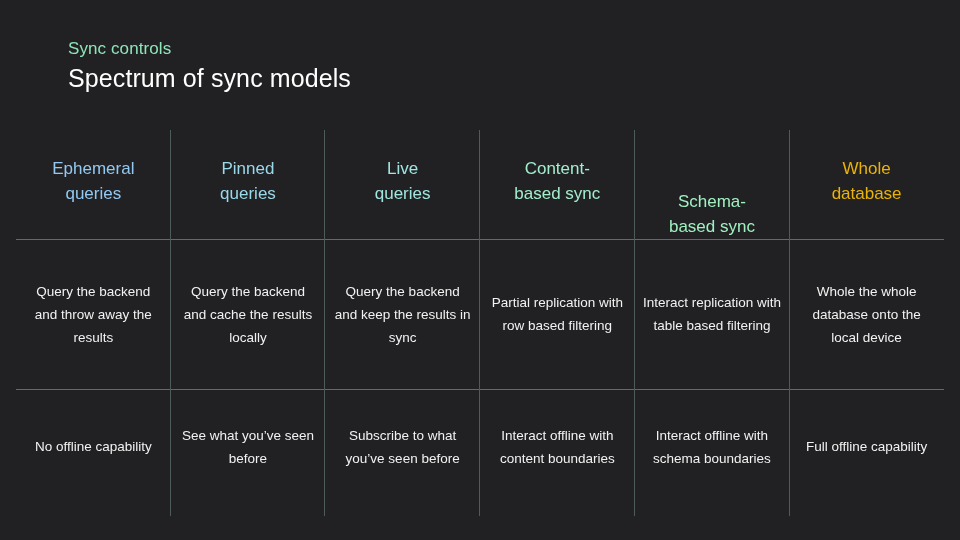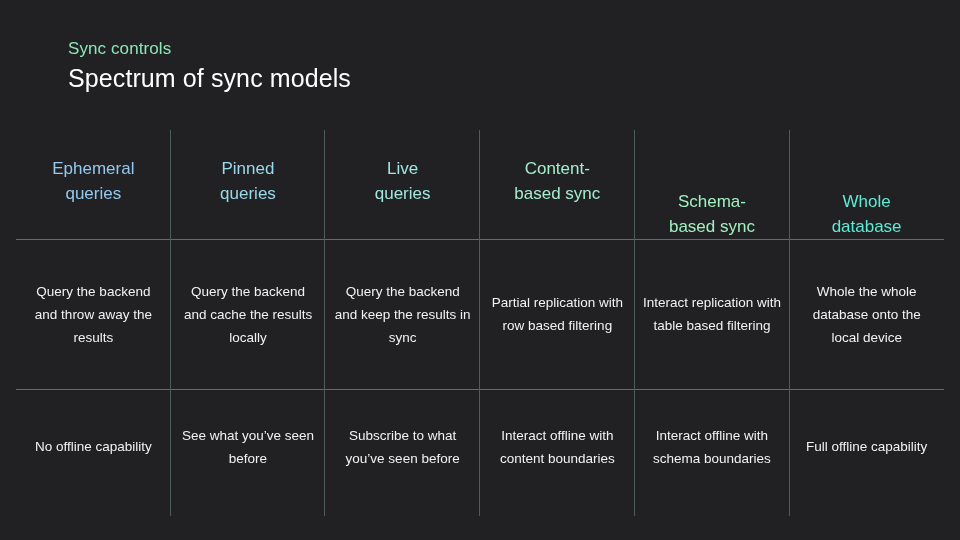--- a/index.html
+++ b/index.html
@@ -64,21 +64,21 @@
     display: flex;
     flex-direction: column;
   }
 
   .row {
     display: flex;
     width: 100%;
     box-sizing: border-box;
   }
   .row-head   { height: 109px; }
-  .row-mid    { height: 150px; justify-content: flex-end; }
+  .row-mid    { height: 150px; }
   .row-bottom { height: 127px; }
 
   .cell {
     width: 154.66px;
     flex: 0 0 154.66px;
     box-sizing: border-box;
     display: flex;
     align-items: center;
     justify-content: center;
     text-align: center;
@@ -161,21 +161,21 @@
             <div>Content-</div>
             <div>based sync</div>
           </div>
         </div>
         <div class="cell cell-head" style="color: rgb(160, 240, 192); align-items: flex-end;">
           <div>
             <div>Schema-</div>
             <div>based sync</div>
           </div>
         </div>
-        <div class="cell cell-head" style="color: #5eead4; align-items: flex-end;">
+        <div class="cell cell-head" style="color: #eab308;">
           <div>
             <div>Whole</div>
             <div>database</div>
           </div>
         </div>
       </div>
 
       <div class="row row-mid">
         <div class="cell cell-body" style="color: rgb(242, 242, 242);">Query the backend and throw away the results</div>
         <div class="cell cell-body" style="color: rgb(242, 242, 242);">Query the backend and cache the results locally</div>

